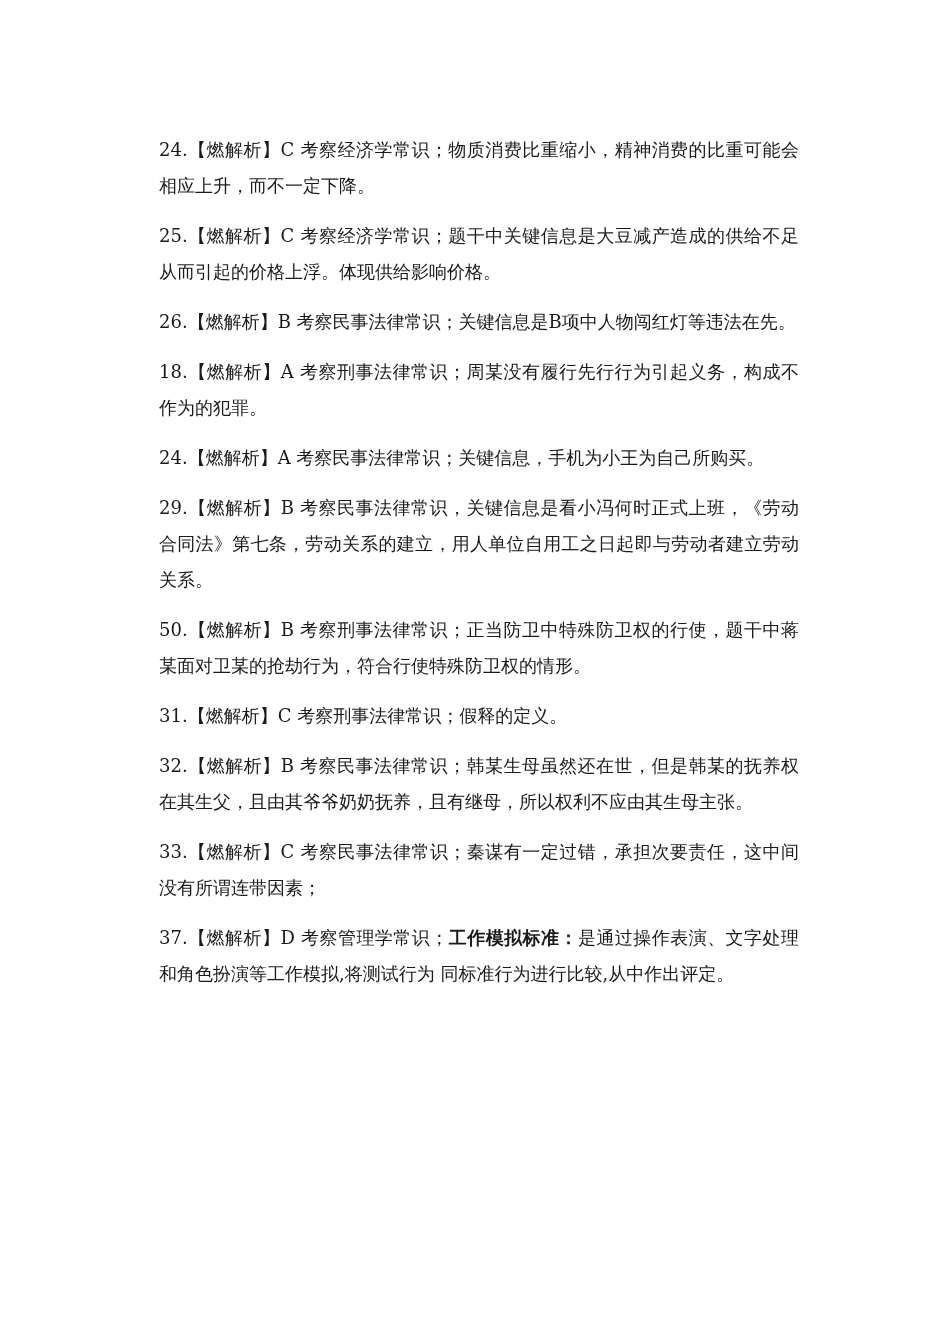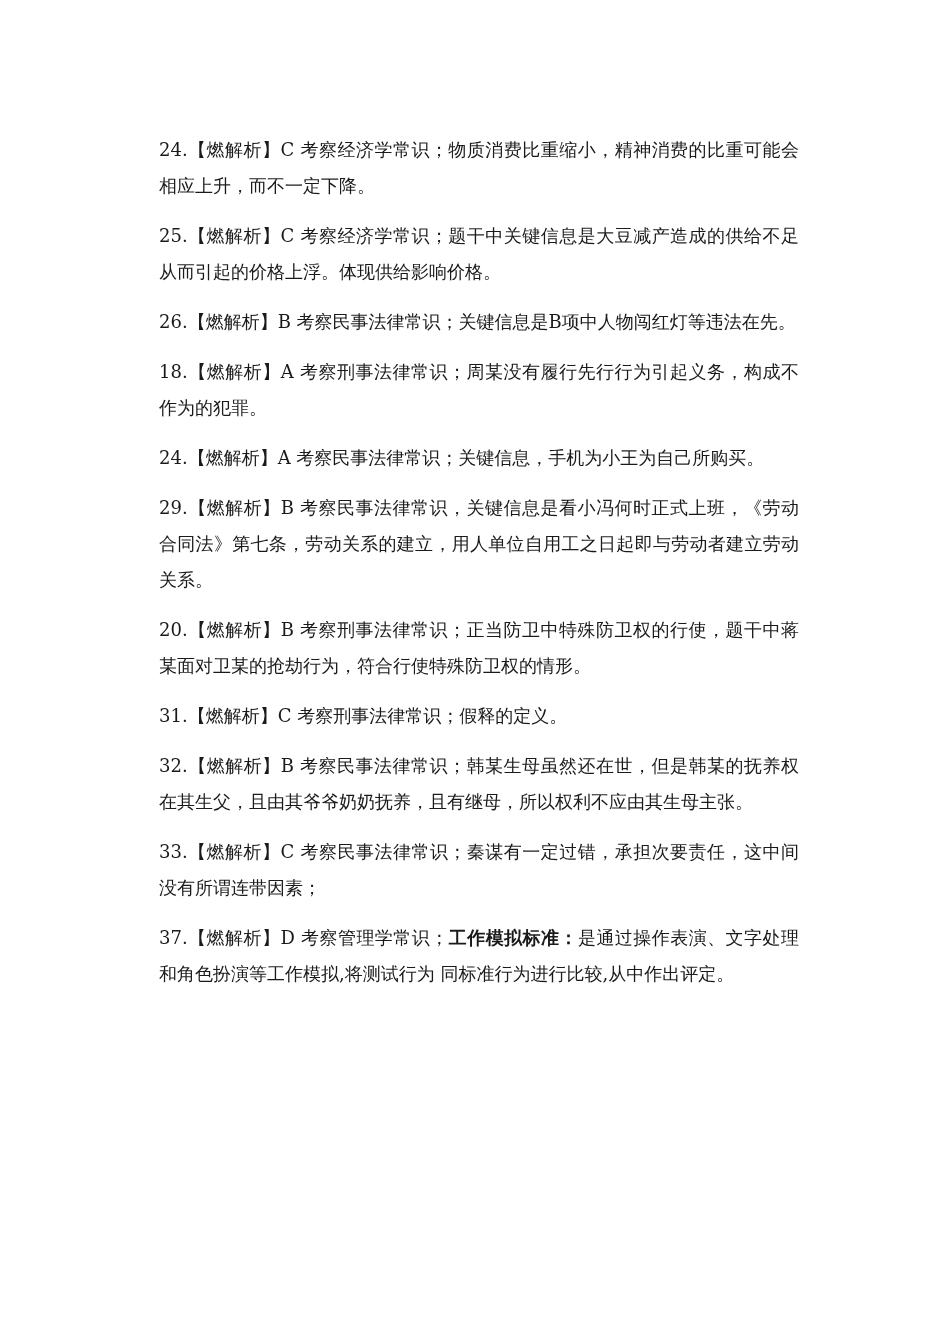--- a/index.html
+++ b/index.html
@@ -22,19 +22,19 @@
 <body>
 
 <div class="page">
   <div id="entries">
       <p class="entry"><span class="num">24.</span><span class="tag">【燃解析】</span><span class="ans">C</span><span class="text"> 考察经济学常识；物质消费比重缩小，精神消费的比重可能会相应上升，而不一定下降。</span></p>
       <p class="entry"><span class="num">25.</span><span class="tag">【燃解析】</span><span class="ans">C</span><span class="text"> 考察经济学常识；题干中关键信息是大豆减产造成的供给不足从而引起的价格上浮。体现供给影响价格。</span></p>
       <p class="entry"><span class="num">26.</span><span class="tag">【燃解析】</span><span class="ans">B</span><span class="text"> 考察民事法律常识；关键信息是B项中人物闯红灯等违法在先。</span></p>
       <p class="entry"><span class="num">18.</span><span class="tag">【燃解析】</span><span class="ans">A</span><span class="text"> 考察刑事法律常识；周某没有履行先行行为引起义务，构成不作为的犯罪。</span></p>
       <p class="entry"><span class="num">24.</span><span class="tag">【燃解析】</span><span class="ans">A</span><span class="text"> 考察民事法律常识；关键信息，手机为小王为自己所购买。</span></p>
       <p class="entry"><span class="num">29.</span><span class="tag">【燃解析】</span><span class="ans">B</span><span class="text"> 考察民事法律常识，关键信息是看小冯何时正式上班，《劳动合同法》第七条，劳动关系的建立，用人单位自用工之日起即与劳动者建立劳动关系。</span></p>
-      <p class="entry"><span class="num">20.</span><span class="tag">【燃解析】</span><span class="ans">B</span><span class="text"> 考察刑事法律常识；正当防卫中特殊防卫权的行使，题干中蒋某面对卫某的抢劫行为，符合行使特殊防卫权的情形。</span></p>
+      <p class="entry"><span class="num">50.</span><span class="tag">【燃解析】</span><span class="ans">B</span><span class="text"> 考察刑事法律常识；正当防卫中特殊防卫权的行使，题干中蒋某面对卫某的抢劫行为，符合行使特殊防卫权的情形。</span></p>
       <p class="entry"><span class="num">31.</span><span class="tag">【燃解析】</span><span class="ans">C</span><span class="text"> 考察刑事法律常识；假释的定义。</span></p>
       <p class="entry"><span class="num">32.</span><span class="tag">【燃解析】</span><span class="ans">B</span><span class="text"> 考察民事法律常识；韩某生母虽然还在世，但是韩某的抚养权在其生父，且由其爷爷奶奶抚养，且有继母，所以权利不应由其生母主张。</span></p>
       <p class="entry"><span class="num">33.</span><span class="tag">【燃解析】</span><span class="ans">C</span><span class="text"> 考察民事法律常识；秦谋有一定过错，承担次要责任，这中间没有所谓连带因素；</span></p>
       <p class="entry"><span class="num">37.</span><span class="tag">【燃解析】</span><span class="ans">D</span><span class="text"> 考察管理学常识；</span><span class="bold">工作模拟标准：</span><span class="text">是通过操作表演、文字处理和角色扮演等工作模拟,将测试行为 同标准行为进行比较,从中作出评定。</span></p>
     </div>
 </div>
 
 </body></html>

